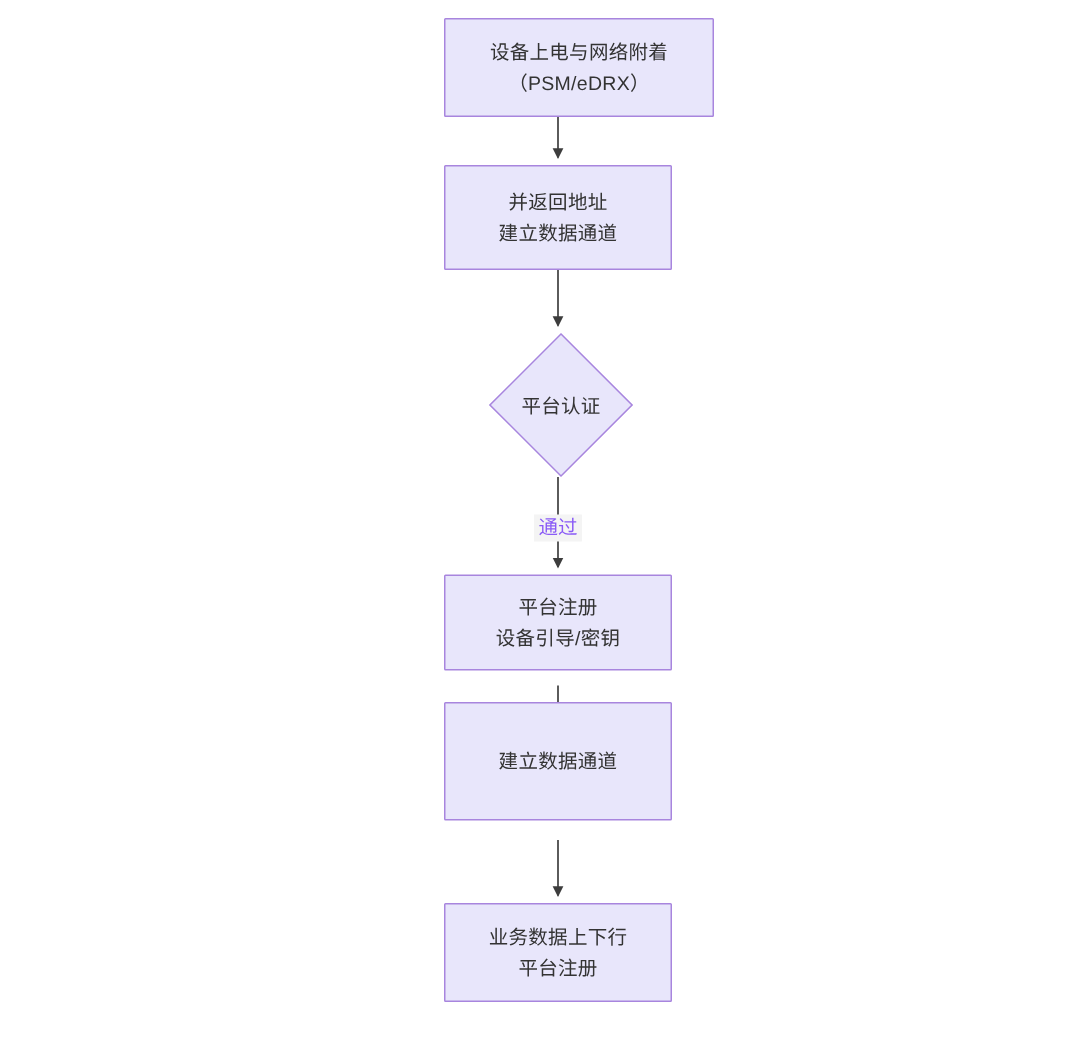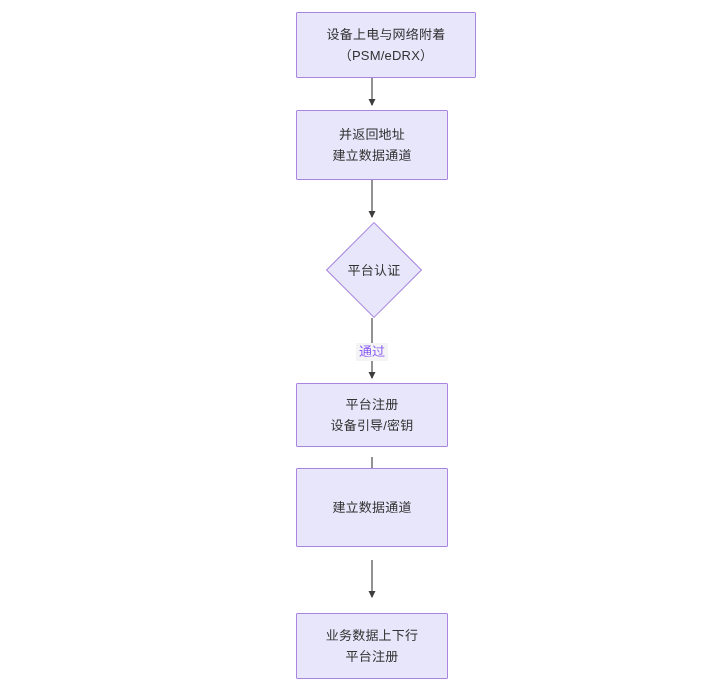--- a/index.html
+++ b/index.html
@@ -137,18 +137,18 @@
 
   <div class="node process" style="left:296px; top:383px; width:152px; height:64px;">
     <span class="line">平台注册</span>
     <span class="line">设备引导/密钥</span>
   </div>
 
   <div class="node process" style="left:296px; top:468px; width:152px; height:79px;">
     <span class="line">建立数据通道</span>
   </div>
 
-  <div class="node process" style="left:296px; top:602px; width:152px; height:66px;margin-top:11px;">
+  <div class="node process" style="left:296px; top:602px; width:152px; height:66px;">
     <span class="line">业务数据上下行</span>
     <span class="line">平台注册</span>
   </div>
 
 </div>
 
 </body></html>

